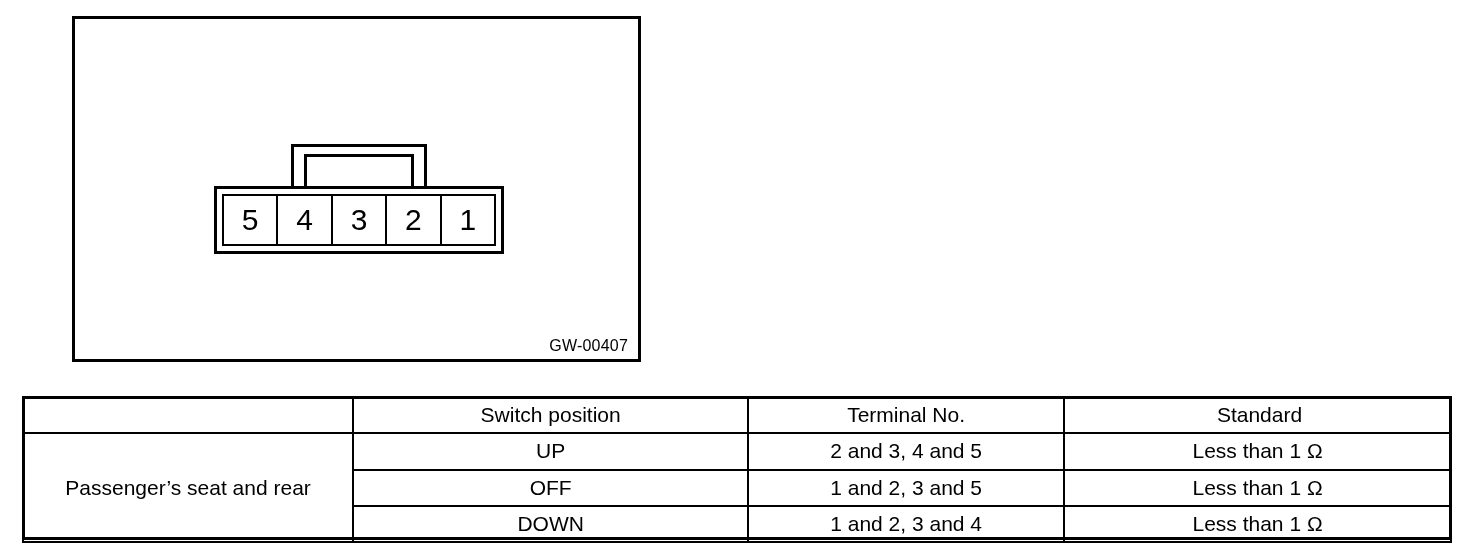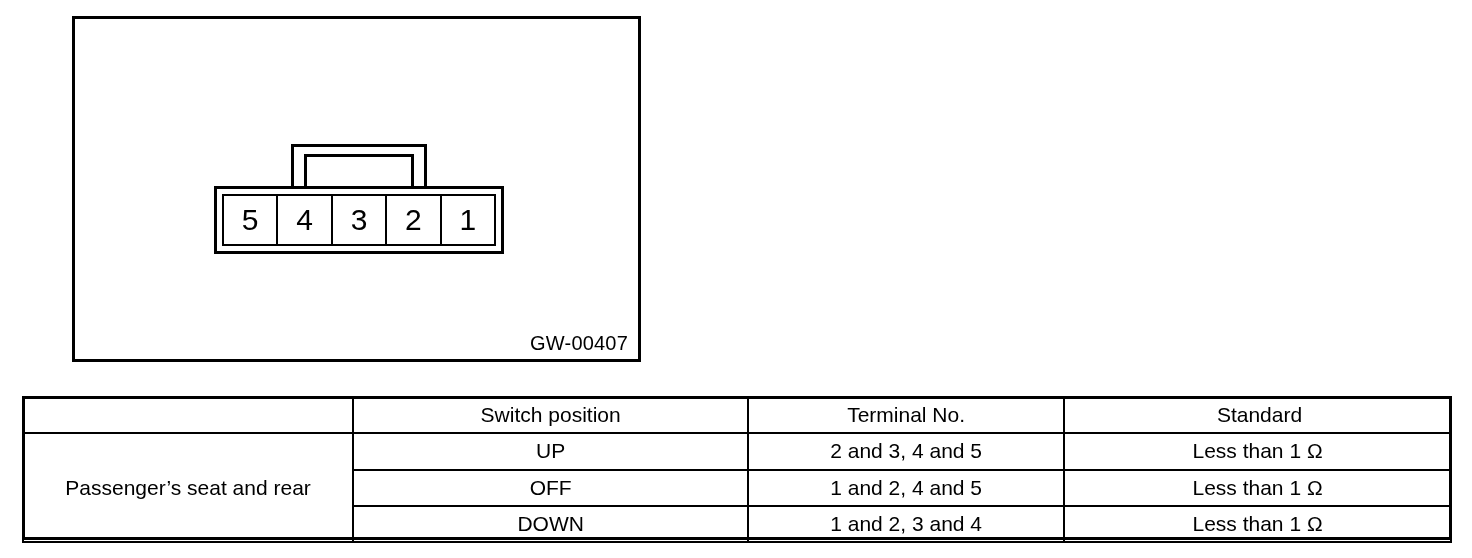--- a/index.html
+++ b/index.html
@@ -103,21 +103,21 @@
   }
   .terminal:last-child {
     border-right: 2px solid #000000;
   }
 
   
   .figure-code {
     position: absolute;
     right: 10px;
     bottom: 4px;
-    font-size: 20px;
+    font-size: 16px;
     letter-spacing: 0.2px;
     white-space: nowrap;
   }
 
   
   .spec-table {
     position: absolute;
     left: 22px;
     top: 396px;
     width: 1430px;
@@ -194,21 +194,21 @@
 
     <tr>
       <td class="col-category category-cell" rowspan="3">Passenger’s seat and rear</td>
       <td>UP</td>
       <td>2 and 3, 4 and 5</td>
       <td>Less than 1 Ω</td>
     </tr>
 
     <tr>
       <td>OFF</td>
-      <td>1 and 2, 4 and 5</td>
+      <td>1 and 2, 3 and 5</td>
       <td>Less than 1 Ω</td>
     </tr>
 
     <tr>
       <td>DOWN</td>
       <td>1 and 2, 3 and 4</td>
       <td>Less than 1 Ω</td>
     </tr>
   </tbody>
 </table>

